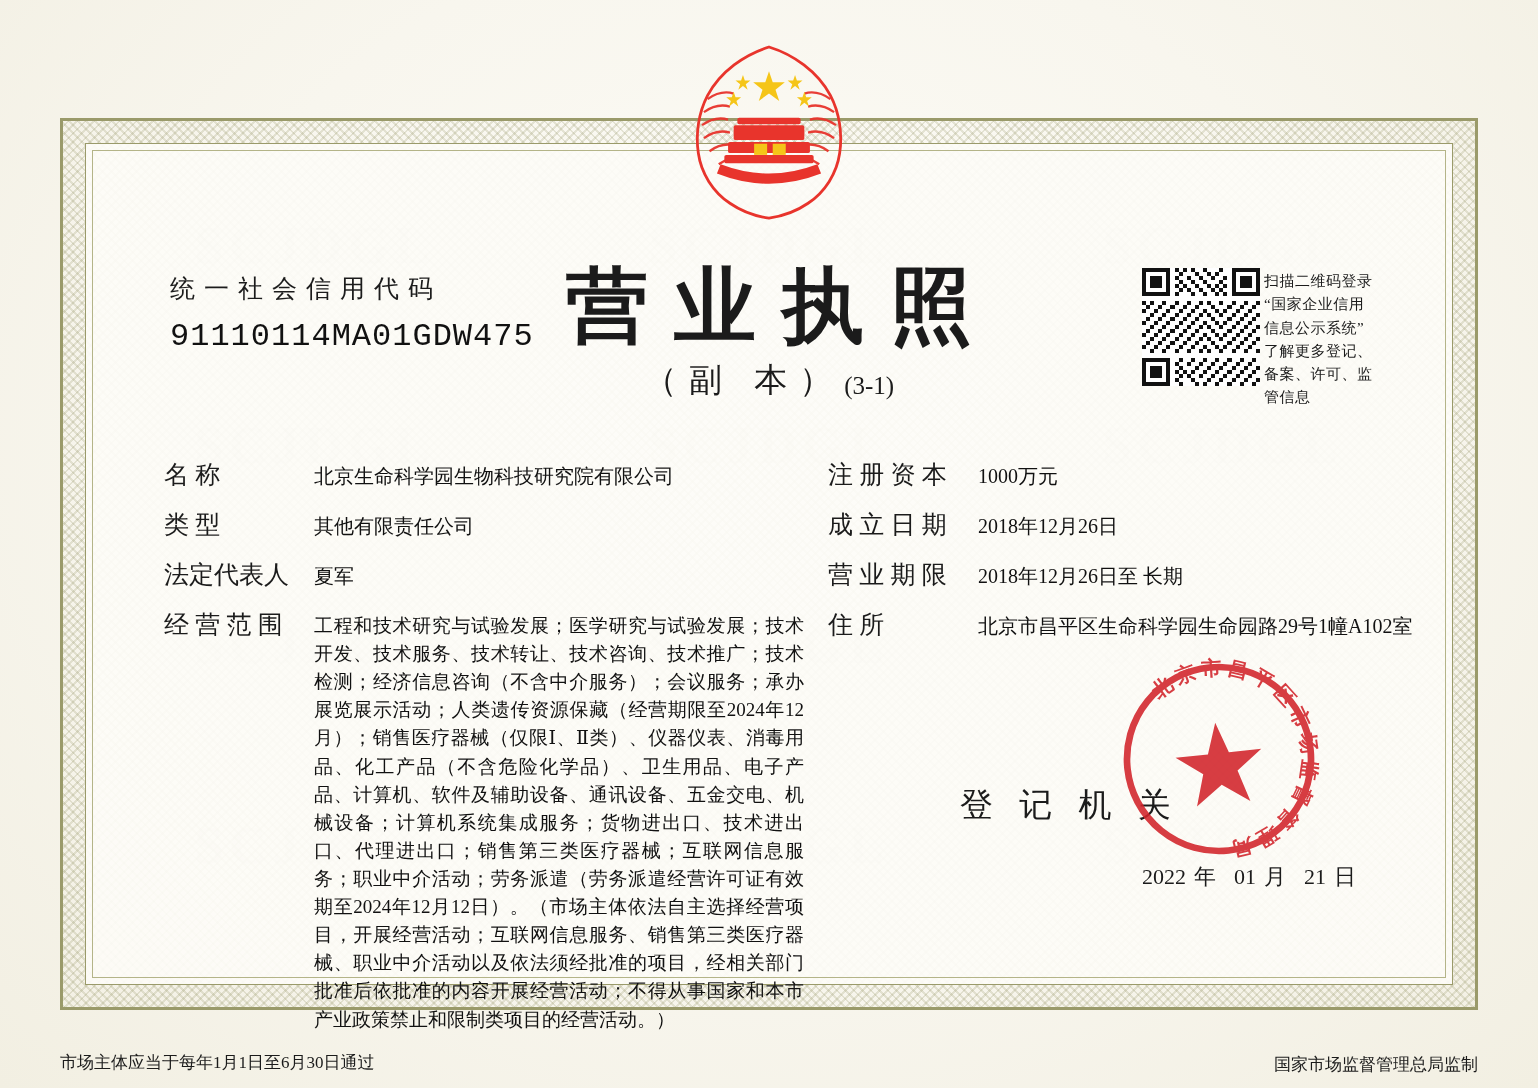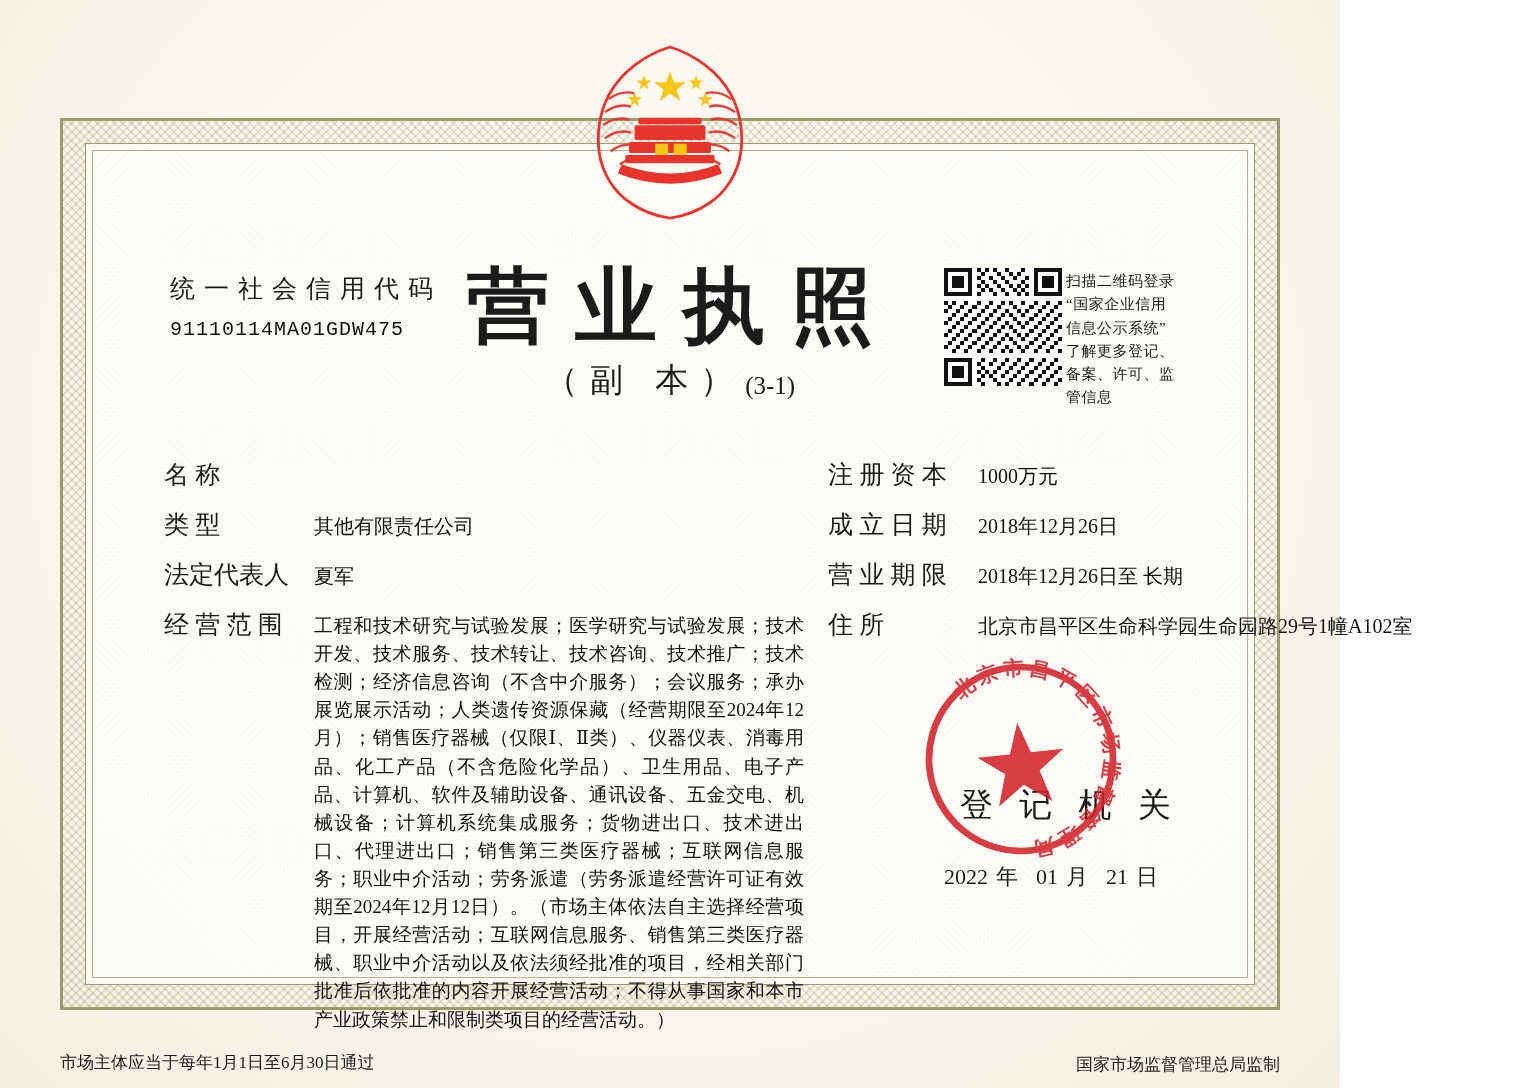--- a/index.html
+++ b/index.html
@@ -10,21 +10,21 @@
   body {
     width: 1538px;
     height: 1088px;
     font-family: "Liberation Serif", "DejaVu Serif", serif;
     color: #1a1a1a;
     overflow: hidden;
   }
 
   .license {
     position: relative;
-    width: 1340px;
+    width: 1538px;
     height: 1088px;
     background:
       radial-gradient(ellipse at 50% 40%, #fdfcf7 0%, #f8f6ee 55%, #f2efe2 100%);
   }
 
   
   .border-outer {
     position: absolute;
     left: 60px; top: 118px; right: 60px; bottom: 78px;
     border: 3px solid #9a9a6a;
@@ -85,21 +85,21 @@
     position: absolute;
     left: 50px; top: 112px;
     font-size: 25px;
     letter-spacing: 9px;
     color: #1c1c1c;
   }
   .uscc-value {
     position: absolute;
     left: 50px; top: 158px;
     font-family: "Liberation Mono", "DejaVu Sans Mono", monospace;
-    font-size: 20px;
+    font-size: 32px;
     letter-spacing: 1px;
     color: #111;
   }
 
   .main-title {
     position: absolute;
     left: 50%;
     transform: translateX(-50%);
     top: 92px;
     font-size: 82px;
@@ -541,20 +541,21 @@
             <rect x="24" y="28" width="1" height="1"></rect>
             <rect x="27" y="28" width="1" height="1"></rect>
         </g>
       </svg>
     </div>
     <div class="qr-text">扫描二维码登录“国家企业信用信息公示系统”了解更多登记、备案、许可、监管信息</div>
 
     <div class="fields-left">
       <div class="row">
         <div class="label">名        称</div>
+        <div class="value">北京生命科学园生物科技研究院有限公司</div>
       </div>
       <div class="row">
         <div class="label">类        型</div>
         <div class="value">其他有限责任公司</div>
       </div>
       <div class="row">
         <div class="label">法定代表人</div>
         <div class="value">夏军</div>
       </div>
       <div class="row scope-row">

